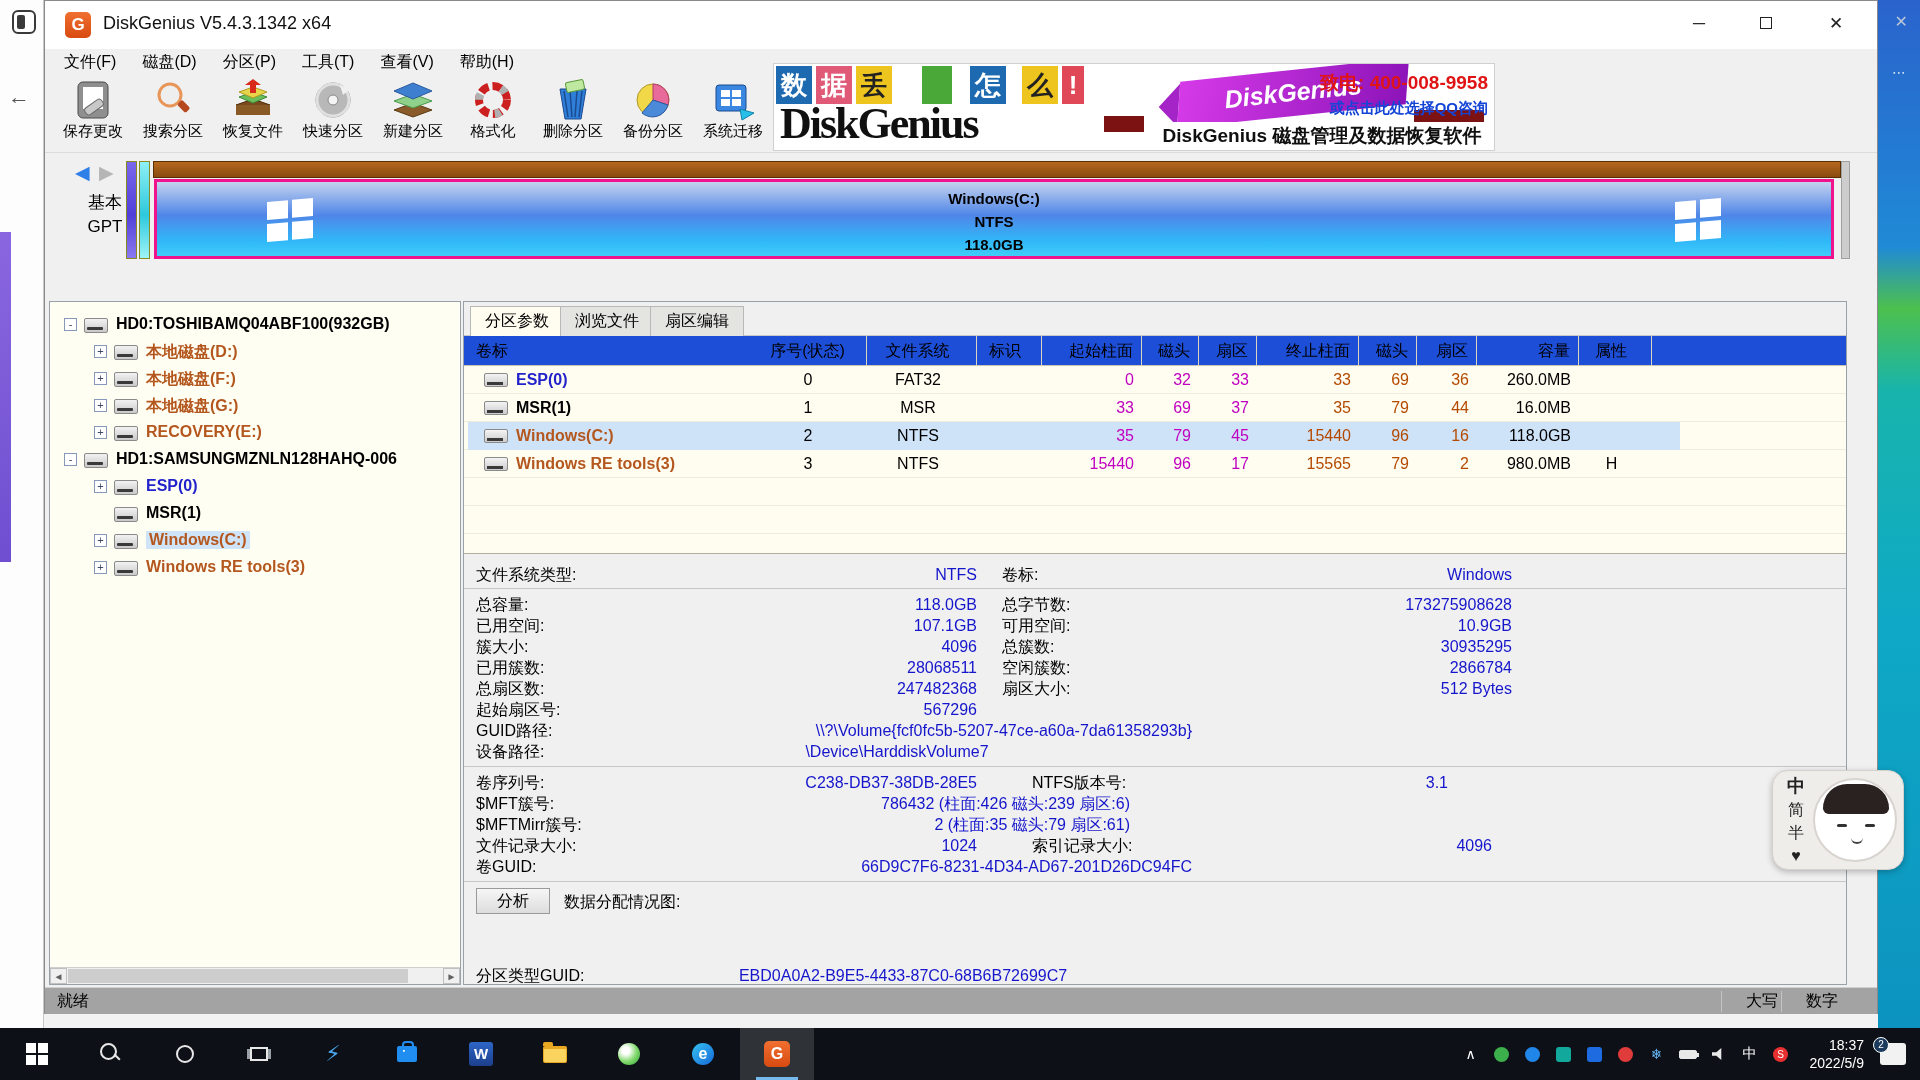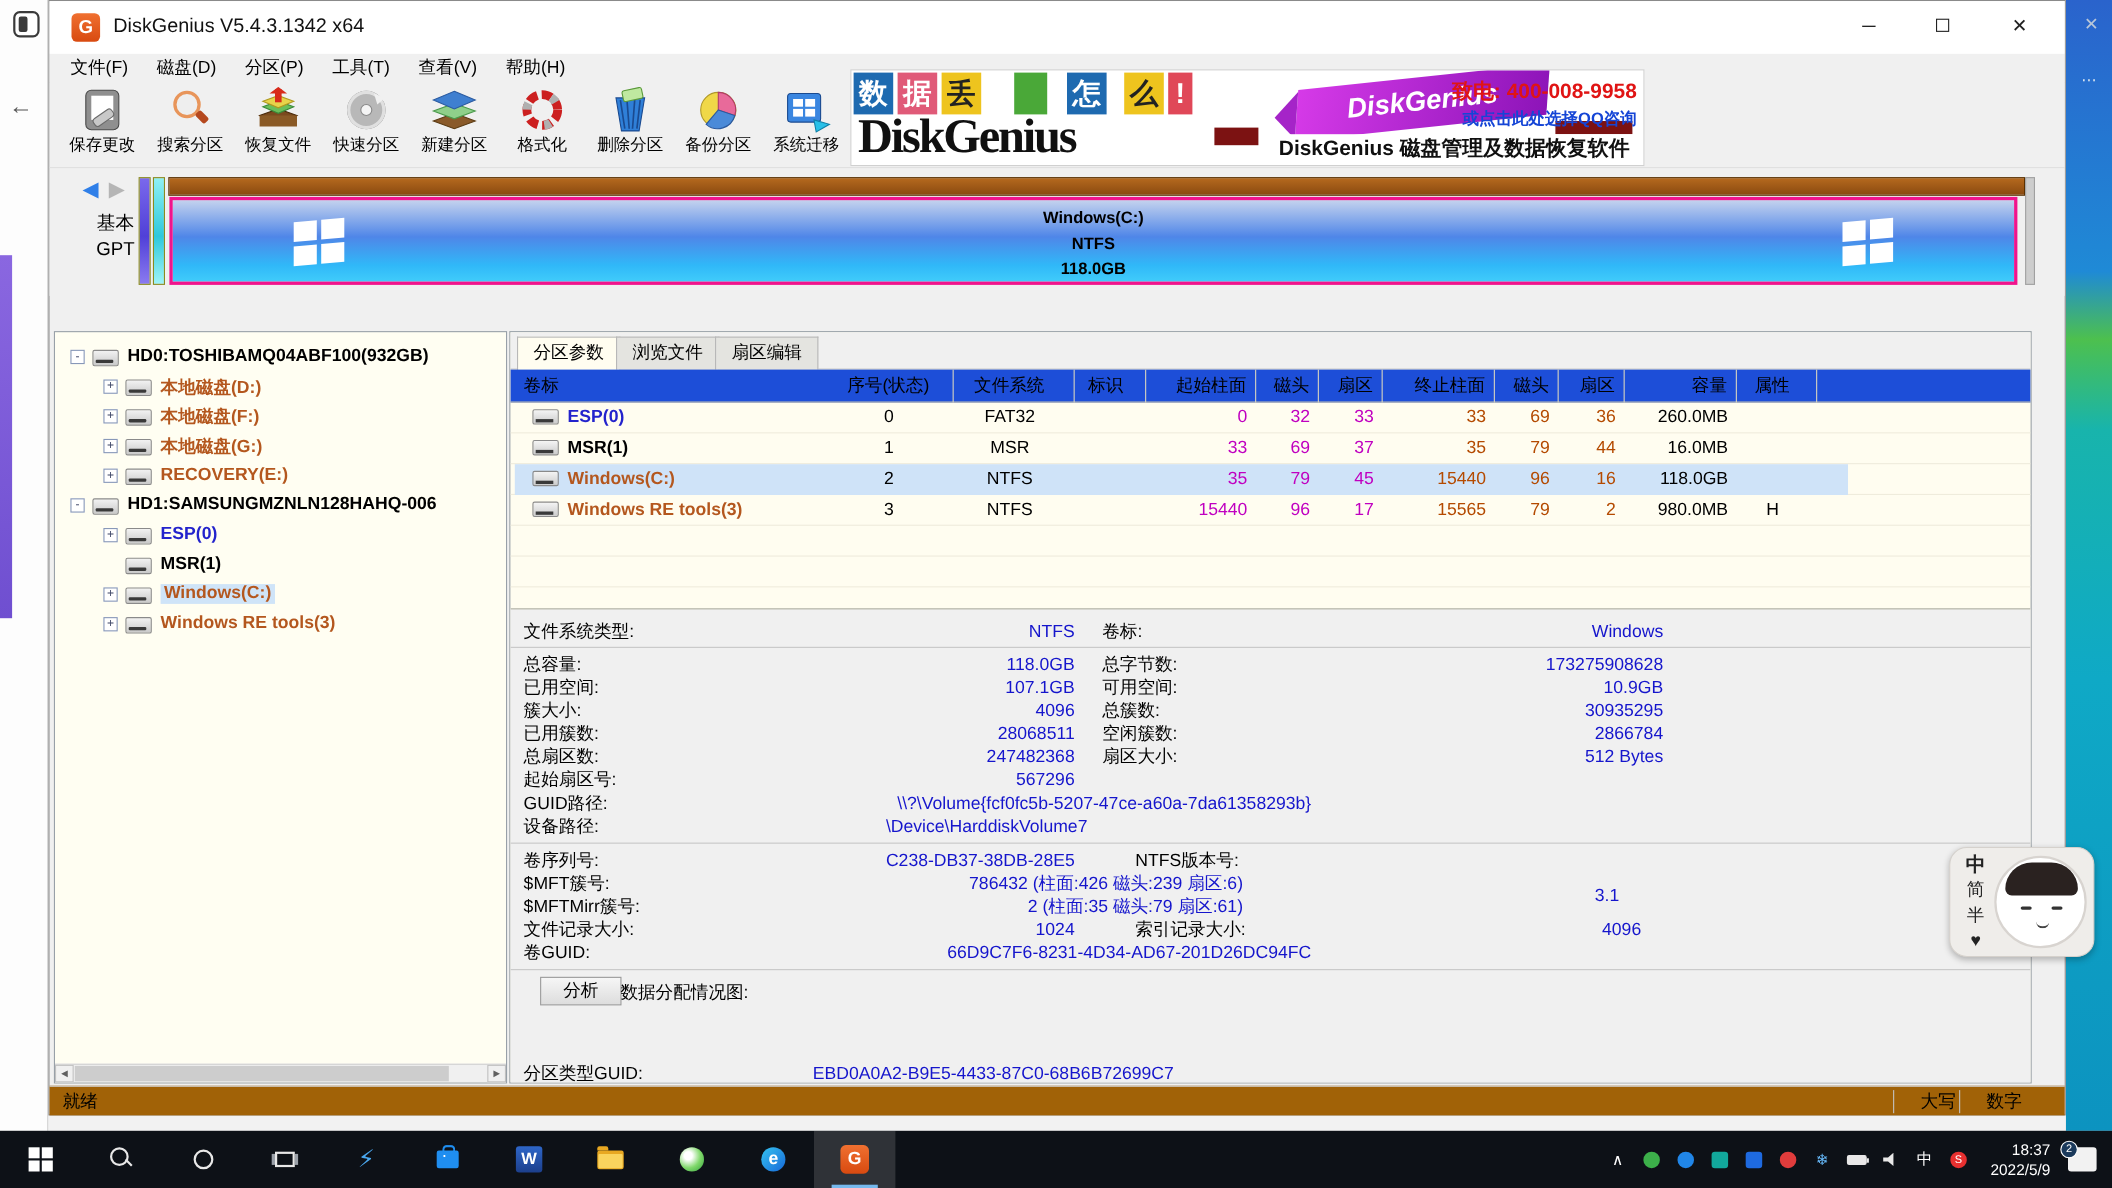--- a/index.html
+++ b/index.html
@@ -106,27 +106,27 @@
 
   
   .details { position:absolute; left:0; top:251px; width:100%; height:433px; background:#f0f0f0; border-top:1px solid #b0b0a0; }
   .drow { position:absolute; height:21px; font-size:16px; line-height:21px; white-space:nowrap; }
   .dlab { position:absolute; left:12px; color:#000; }
   .dlab2 { position:absolute; left:538px; color:#000; }
   .dval { position:absolute; text-align:right; color:#1515cc; }
   .v1 { left:200px; width:313px; } .v2 { left:700px; width:348px; }
   .vw { left:200px; width:466px; } .vg { left:200px; width:528px; }
   .sep { position:absolute; left:0; width:100%; height:0; border-top:1px solid #c6c6c6; }
-  .analyze-btn { position:absolute; left:12px; top:334px; width:74px; height:26px; background:linear-gradient(#f6f6f6,#dddddd); border:1px solid #9a9a9a; font-size:16px; text-align:center; line-height:24px; color:#000;margin-left:15px; }
+  .analyze-btn { position:absolute; left:12px; top:334px; width:74px; height:26px; background:linear-gradient(#f6f6f6,#dddddd); border:1px solid #9a9a9a; font-size:16px; text-align:center; line-height:24px; color:#000; }
   .alloc-label { position:absolute; left:100px; top:338px; font-size:16px; color:#000; }
   .clip-row { position:absolute; left:12px; top:412px; height:24px; font-size:16px; white-space:nowrap; }
   .clip-row .lab { color:#000; } .clip-row .val { color:#1515cc; margin-left:150px; }
 
   
-  .statusbar { position:absolute; left:0; top:986px; width:100%; height:27px; background:#a16207; border-top:1px solid #d0d0d0; font-size:16px; }
+  .statusbar { position:absolute; left:0; top:986px; width:100%; height:27px; background:#a3a3a3; border-top:1px solid #d0d0d0; font-size:16px; }
   .st-ready { position:absolute; left:12px; top:3px; color:#000; }
   .st-ind { position:absolute; top:3px; color:#000; border-left:1px solid #c4c4c4; padding-left:24px; }
   .st-caps { left:1676px; } .st-num { left:1736px; }
 
   
   .taskbar { position:absolute; left:0; top:1028px; width:1920px; height:52px; background:#0d1117; z-index:40; }
   .tb-left { position:absolute; left:0; top:0; height:52px; display:flex; }
   .tb-slot { width:74px; height:52px; display:flex; align-items:center; justify-content:center; position:relative; }
   .tb-slot.active { background:rgba(255,255,255,0.14); }
   .tb-slot.active::after { content:""; position:absolute; left:16px; bottom:0; width:42px; height:3px; background:#76b9ed; }
@@ -546,21 +546,21 @@
       </div>
       <div class="drow" style="top:187px">
         <span class="dlab">设备路径:</span>
         <span class="dval vw" style="text-align:center">\Device\HarddiskVolume7</span>
       </div>
       <div class="sep" style="top:212px"></div>
       <div class="drow" style="top:218px">
         <span class="dlab">卷序列号:</span>
         <span class="dval v1">C238-DB37-38DB-28E5</span>
         <span class="dlab2" style="left:568px">NTFS版本号:</span>
-        <span class="dval" style="left:720px; width:288px;margin-top:32px;">3.1</span>
+        <span class="dval" style="left:696px; width:288px;">3.1</span>
       </div>
       <div class="drow" style="top:239px">
         <span class="dlab">$MFT簇号:</span>
         <span class="dval" style="left:200px; width:466px;">786432 (柱面:426 磁头:239 扇区:6)</span>
       </div>
       <div class="drow" style="top:260px">
         <span class="dlab">$MFTMirr簇号:</span>
         <span class="dval" style="left:200px; width:466px;">2 (柱面:35 磁头:79 扇区:61)</span>
       </div>
       <div class="drow" style="top:281px">

